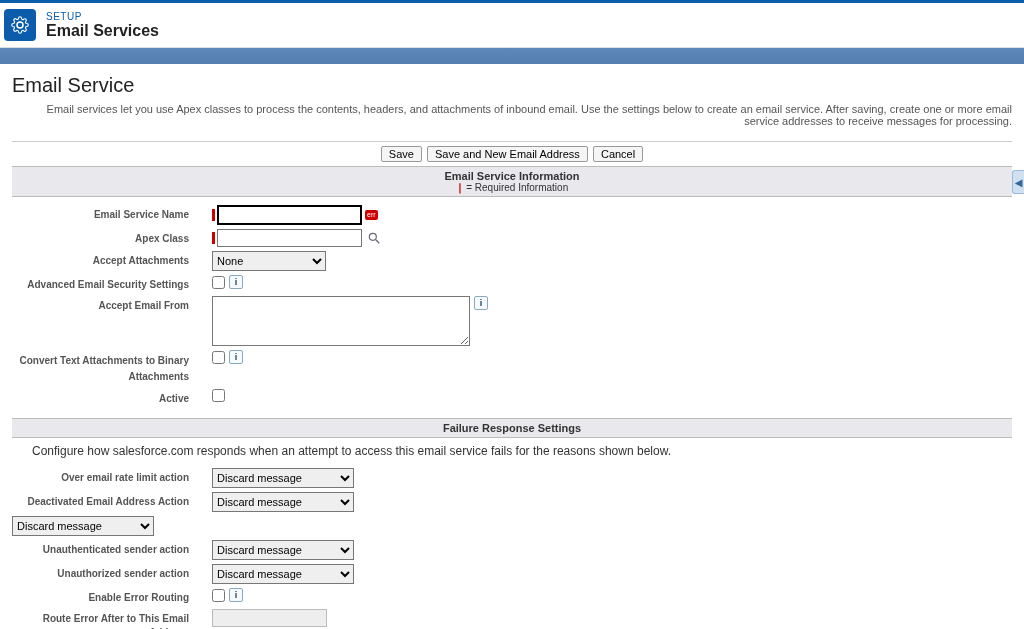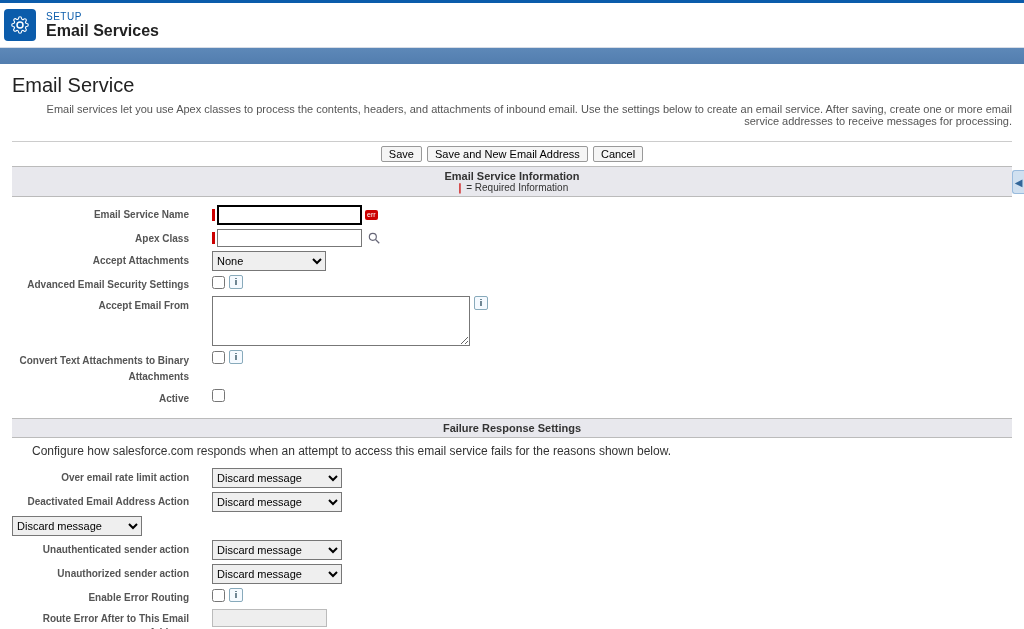--- a/index.html
+++ b/index.html
@@ -137,21 +137,21 @@
     border: 2px solid #000;
     height: 20px;
   }
   .apex-field { width: 145px; }
   .select-field {
     font-size: 11px;
     height: 20px;
     border: 1px solid #777;
   }
   .sel-attach { width: 114px; }
-  .sel-fail { width: 130px; }
+  .sel-fail { width: 142px; }
   .textarea-field {
     width: 258px;
     height: 50px;
     border: 1px solid #777;
     font-size: 11px;
     font-family: Arial;
     resize: both;
   }
   .info-btn {
     display: inline-flex;

